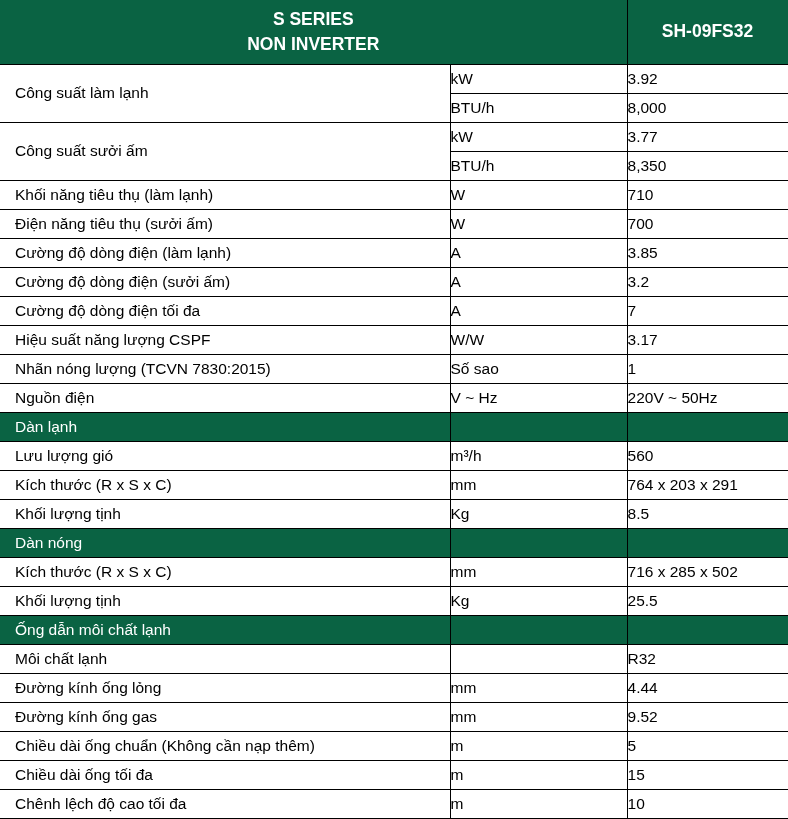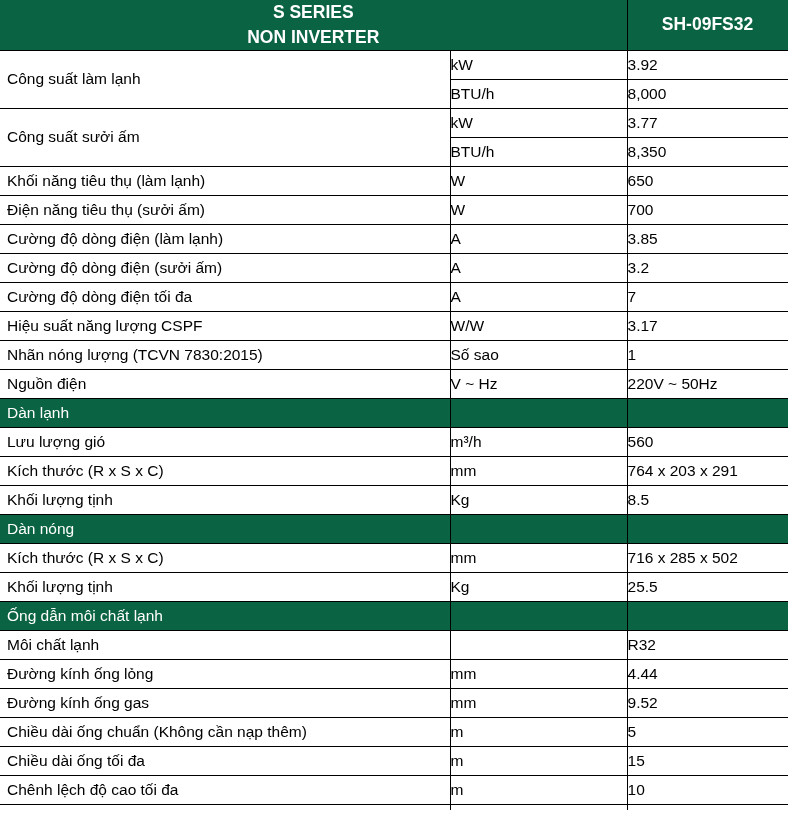--- a/index.html
+++ b/index.html
@@ -21,29 +21,29 @@
   col.c2{width:177px}
   col.c3{width:161px}
   td,th{
     border:1px solid var(--border);
     overflow:hidden;white-space:nowrap;
     font-size:15.5px;
     vertical-align:middle;
     padding:0;
   }
   .noL{border-left:none}
-  thead tr{height:50px}
+  thead tr{height:64px}
   thead th{
     background:var(--green);color:var(--hdr-text);
     border-top:none;
     font-weight:bold;font-size:17.5px;text-align:center;
     line-height:1.42;
   }
   tbody tr{height:29px}
-  td.label{text-align:left;padding-left:7px;padding-right:4px}
+  td.label{text-align:left;padding-left:15px;padding-right:4px}
   td.c{}
   tr.sec td{
     background:var(--green);color:var(--hdr-text);margin-left:16px;
   }
   tr.sliver{height:6px}
   tr.sliver td{border-bottom:none}
 </style>
 </head>
 <body>
 
@@ -77,21 +77,21 @@
         <td class="c">kW</td>
         <td class="c">3.77</td>
       </tr>
       <tr>
         <td class="c">BTU/h</td>
         <td class="c">8,350</td>
       </tr>
       <tr>
         <td class="label noL">Khối năng tiêu thụ (làm lạnh)</td>
         <td class="c">W</td>
-        <td class="c">650</td>
+        <td class="c">710</td>
       </tr>
       <tr>
         <td class="label noL">Điện năng tiêu thụ (sưởi ấm)</td>
         <td class="c">W</td>
         <td class="c">700</td>
       </tr>
       <tr>
         <td class="label noL">Cường độ dòng điện (làm lạnh)</td>
         <td class="c">A</td>
         <td class="c">3.85</td>

